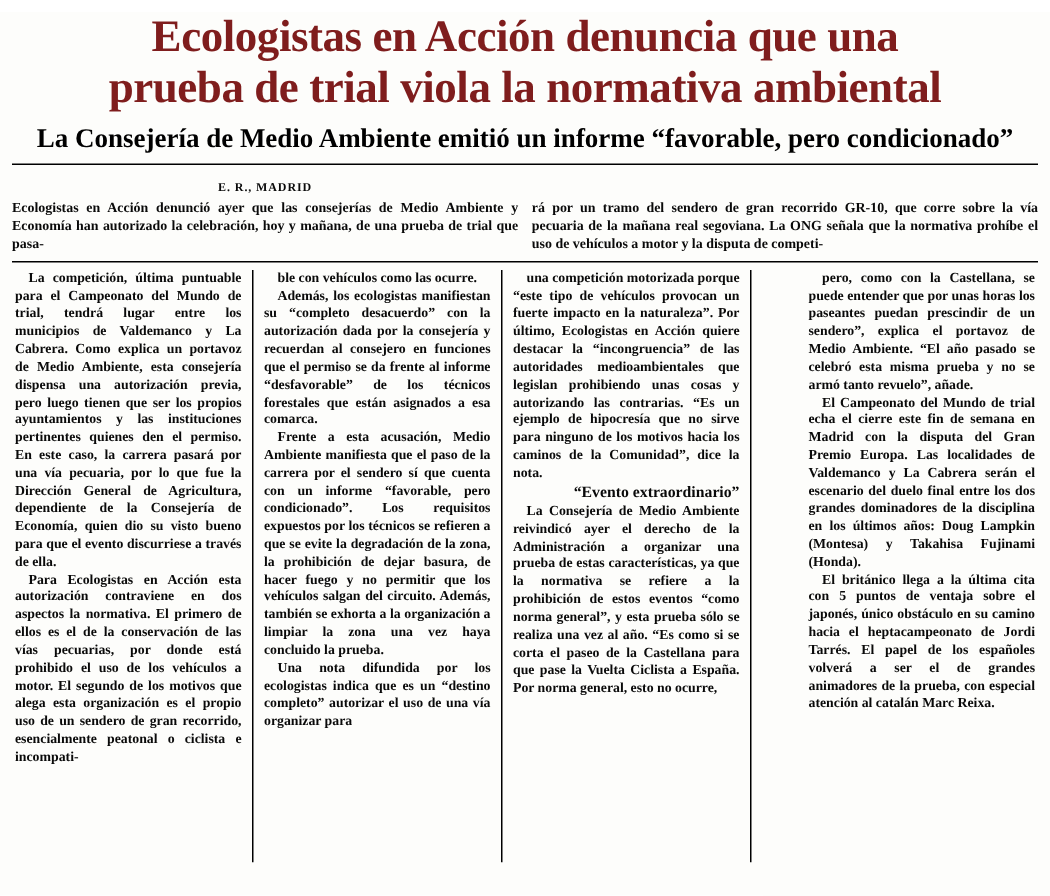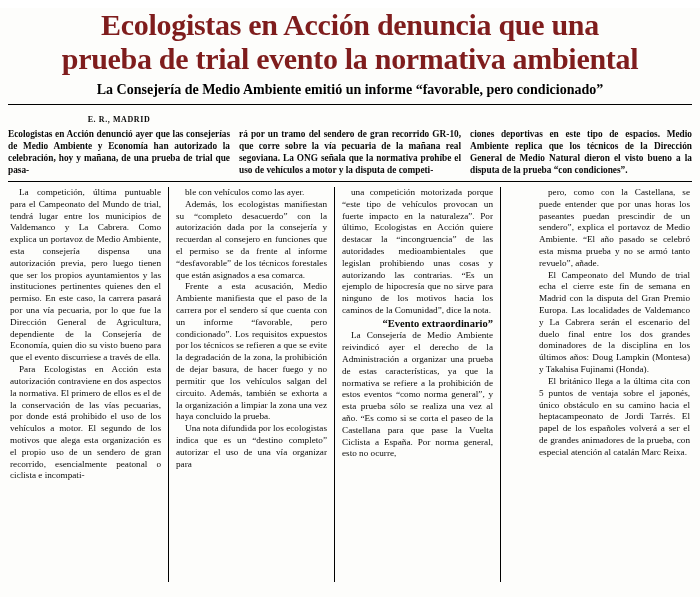--- a/index.html
+++ b/index.html
@@ -33,21 +33,21 @@
     color: #7f1d1d;
   }
   .headline .l1, .headline .l2 {
     display: block;
     white-space: nowrap;
   }
   .subhead {
     text-align: center;
     font-family: "Liberation Serif", serif;
     font-weight: bold;
-    font-size: 14px;
+    font-size: 18px;
     margin: 7px 14px 6px 14px;
     color: #000;
   }
   .rule {
     border: none;
     border-top: 1px solid #000;
     margin: 3px 8px 0 8px;
     height: 0;
   }
   .lead-wrap {
@@ -98,70 +98,67 @@
     overflow: hidden;
   }
   .col:first-child { padding-left: 2px; }
   .col:last-child { padding-right: 2px; padding-left: 38px; }
   .col + .col {
     border-left: 1px solid #000;
   }
   .col p {
     margin: 0;
     text-indent: 9px;
+    font-weight: bold;
   }
   .col p.first {
     text-indent: 9px;
   }
   .subhead2 {
     font-weight: bold;
     font-size: 10.5px;
     text-align: right;
     margin: 7px 0 4px 0;
     text-indent: 0;
   }
 </style>
 </head>
 <body>
 
 <div class="page">
 
   <div class="headline">
     <span class="l1">Ecologistas en Acción denuncia que una</span>
-    <span class="l2">prueba de trial evento la normativa ambiental</span>
+    <span class="l2">prueba de trial viola la normativa ambiental</span>
   </div>
 
   <div class="subhead">La Consejería de Medio Ambiente emitió un informe “favorable, pero condicionado”</div>
 
   <hr class="rule">
 
   <div class="lead-wrap">
     <div class="lead-col">
       <div class="byline">E. R., Madrid</div>
       <p>Ecologistas en Acción denunció ayer que las consejerías de Medio Ambiente y Economía han autorizado la celebración, hoy y mañana, de una prueba de trial que pasa-</p>
     </div>
     <div class="lead-col">
       <div class="byline" style="visibility:hidden">&nbsp;</div>
       <p>rá por un tramo del sendero de gran recorrido GR-10, que corre sobre la vía pecuaria de la mañana real segoviana. La ONG señala que la normativa prohíbe el uso de vehículos a motor y la disputa de competi-</p>
     </div>
-    <div class="lead-col">
-      <div class="byline" style="visibility:hidden">&nbsp;</div>
-      <p>ciones deportivas en este tipo de espacios. Medio Ambiente replica que los técnicos de la Dirección General de Medio Natural dieron el visto bueno a la disputa de la prueba “con condiciones”.</p>
-    </div>
   </div>
 
   <hr class="rule2">
 
   <div class="cols">
     <div class="col">
         <p class="first">La competición, última puntuable para el Campeonato del Mundo de trial, tendrá lugar entre los municipios de Valdemanco y La Cabrera. Como explica un portavoz de Medio Ambiente, esta consejería dispensa una autorización previa, pero luego tienen que ser los propios ayuntamientos y las instituciones pertinentes quienes den el permiso. En este caso, la carrera pasará por una vía pecuaria, por lo que fue la Dirección General de Agricultura, dependiente de la Consejería de Economía, quien dio su visto bueno para que el evento discurriese a través de ella.</p>
         <p>Para Ecologistas en Acción esta autorización contraviene en dos aspectos la normativa. El primero de ellos es el de la conservación de las vías pecuarias, por donde está prohibido el uso de los vehículos a motor. El segundo de los motivos que alega esta organización es el propio uso de un sendero de gran recorrido, esencialmente peatonal o ciclista e incompati-</p>
       </div>
     <div class="col">
-        <p class="first">ble con vehículos como las ayer.</p>
+        <p class="first">ble con vehículos como las ocurre.</p>
         <p>Además, los ecologistas manifiestan su “completo desacuerdo” con la autorización dada por la consejería y recuerdan al consejero en funciones que el permiso se da frente al informe “desfavorable” de los técnicos forestales que están asignados a esa comarca.</p>
         <p>Frente a esta acusación, Medio Ambiente manifiesta que el paso de la carrera por el sendero sí que cuenta con un informe “favorable, pero condicionado”. Los requisitos expuestos por los técnicos se refieren a que se evite la degradación de la zona, la prohibición de dejar basura, de hacer fuego y no permitir que los vehículos salgan del circuito. Además, también se exhorta a la organización a limpiar la zona una vez haya concluido la prueba.</p>
         <p>Una nota difundida por los ecologistas indica que es un “destino completo” autorizar el uso de una vía organizar para</p>
       </div>
     <div class="col">
         <p class="first">una competición motorizada porque “este tipo de vehículos provocan un fuerte impacto en la naturaleza”. Por último, Ecologistas en Acción quiere destacar la “incongruencia” de las autoridades medioambientales que legislan prohibiendo unas cosas y autorizando las contrarias. “Es un ejemplo de hipocresía que no sirve para ninguno de los motivos hacia los caminos de la Comunidad”, dice la nota.</p>
         <p class="subhead2">“Evento extraordinario”</p>
         <p>La Consejería de Medio Ambiente reivindicó ayer el derecho de la Administración a organizar una prueba de estas características, ya que la normativa se refiere a la prohibición de estos eventos “como norma general”, y esta prueba sólo se realiza una vez al año. “Es como si se corta el paseo de la Castellana para que pase la Vuelta Ciclista a España. Por norma general, esto no ocurre,</p>
       </div>
     <div class="col">

